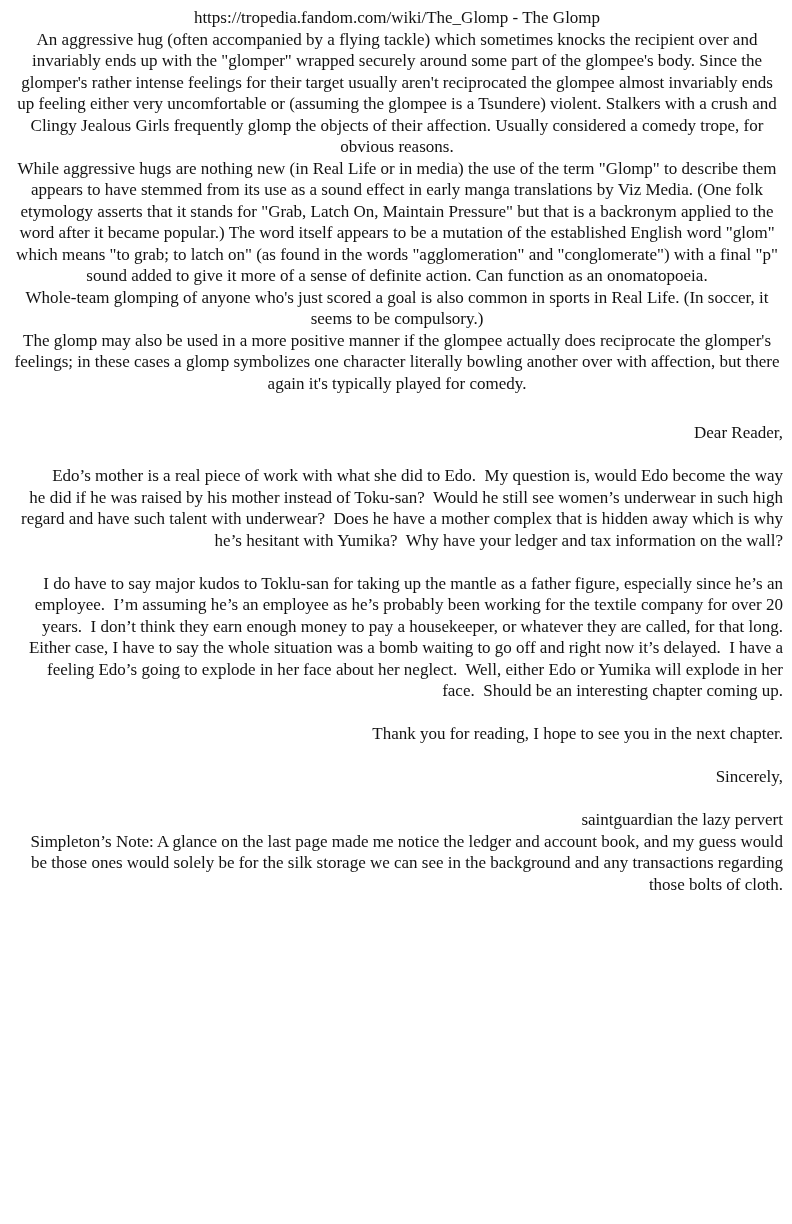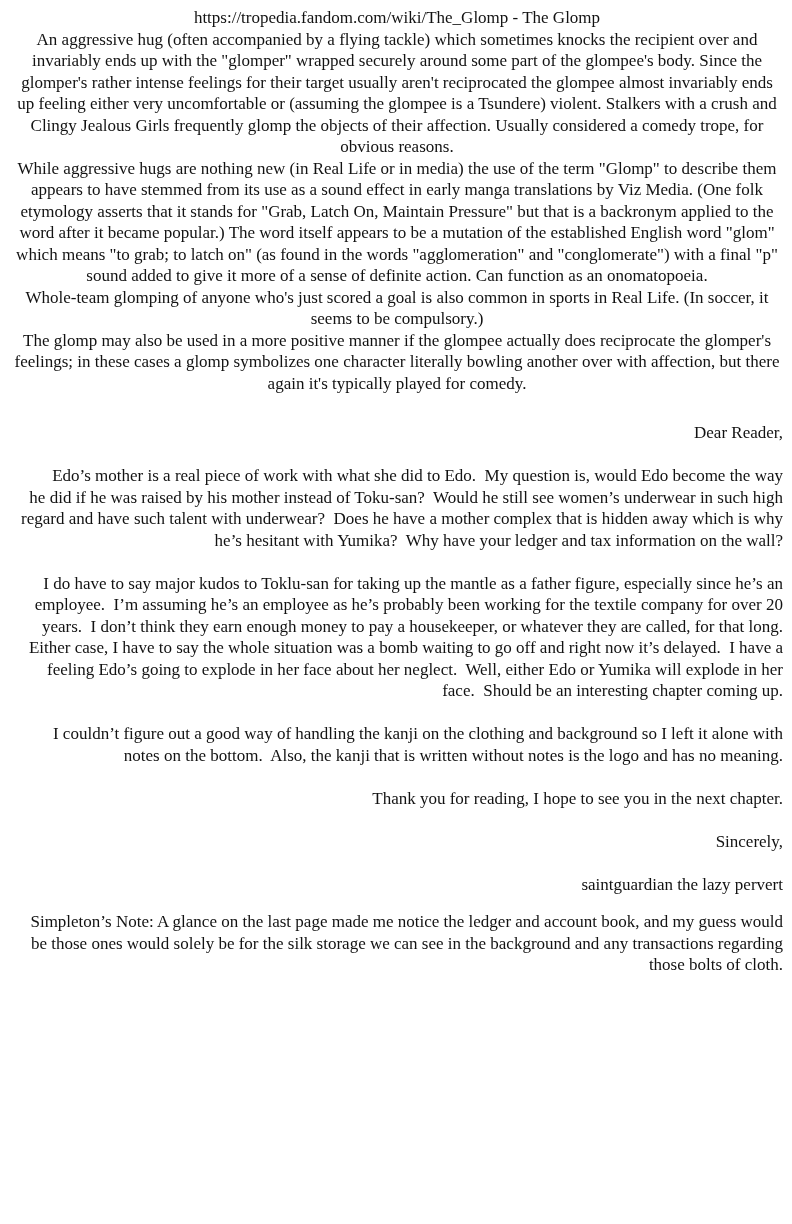--- a/index.html
+++ b/index.html
@@ -32,40 +32,39 @@
     text-align: right;
   }
   .letter p {
     margin: 0 0 21.5px 0;
     white-space: pre-wrap;
   }
   .letter p.indent {
     text-indent: 21px;
   }
   .letter p.tight {
-    margin-bottom: 16px;
+    margin-bottom: 0;
   }
 </style>
 </head>
 <body>
 
 <div class="page">
 
   <div class="top-block">
     <p>https://tropedia.fandom.com/wiki/The_Glomp - The Glomp</p>
     <p>An aggressive hug (often accompanied by a flying tackle) which sometimes knocks the recipient over and invariably ends up with the "glomper" wrapped securely around some part of the glompee's body. Since the glomper's rather intense feelings for their target usually aren't reciprocated the glompee almost invariably ends up feeling either very uncomfortable or (assuming the glompee is a Tsundere) violent. Stalkers with a crush and Clingy Jealous Girls frequently glomp the objects of their affection. Usually considered a comedy trope, for obvious reasons.</p>
     <p>While aggressive hugs are nothing new (in Real Life or in media) the use of the term "Glomp" to describe them appears to have stemmed from its use as a sound effect in early manga translations by Viz Media. (One folk etymology asserts that it stands for "Grab, Latch On, Maintain Pressure" but that is a backronym applied to the word after it became popular.) The word itself appears to be a mutation of the established English word "glom" which means "to grab; to latch on" (as found in the words "agglomeration" and "conglomerate") with a final "p" sound added to give it more of a sense of definite action. Can function as an onomatopoeia.</p>
     <p>Whole-team glomping of anyone who's just scored a goal is also common in sports in Real Life. (In soccer, it seems to be compulsory.)</p>
     <p>The glomp may also be used in a more positive manner if the glompee actually does reciprocate the glomper's feelings; in these cases a glomp symbolizes one character literally bowling another over with affection, but there again it's typically played for comedy.</p>
   </div>
 
   <div class="letter">
     <p>Dear Reader,</p>
     <p class="indent">Edo’s mother is a real piece of work with what she did to Edo.  My question is, would Edo become the way he did if he was raised by his mother instead of Toku-san?  Would he still see women’s underwear in such high regard and have such talent with underwear?  Does he have a mother complex that is hidden away which is why he’s hesitant with Yumika?  Why have your ledger and tax information on the wall?</p>
     <p class="indent">I do have to say major kudos to Toklu-san for taking up the mantle as a father figure, especially since he’s an employee.  I’m assuming he’s an employee as he’s probably been working for the textile company for over 20 years.  I don’t think they earn enough money to pay a housekeeper, or whatever they are called, for that long.  Either case, I have to say the whole situation was a bomb waiting to go off and right now it’s delayed.  I have a feeling Edo’s going to explode in her face about her neglect.  Well, either Edo or Yumika will explode in her face.  Should be an interesting chapter coming up.</p>
-    <p class="indent">I couldn’t figure out a good way of handling the kanji on the clothing and background so I left it alone with notes on the bottom.  Also, the kanji that is written without notes is the logo and has no meaning.</p>
     <p class="indent">Thank you for reading, I hope to see you in the next chapter.</p>
     <p>Sincerely,</p>
     <p class="tight">saintguardian the lazy pervert</p>
     <p>Simpleton’s Note: A glance on the last page made me notice the ledger and account book, and my guess would be those ones would solely be for the silk storage we can see in the background and any transactions regarding those bolts of cloth.</p>
   </div>
 
 </div>
 
 </body></html>

